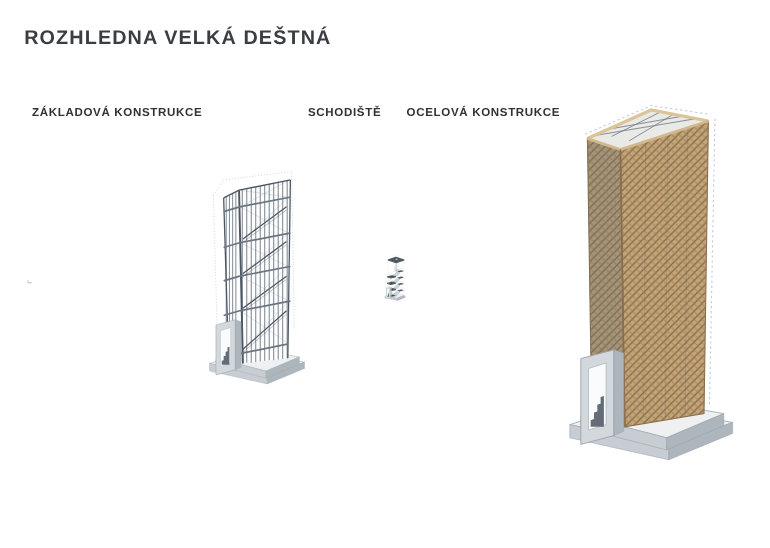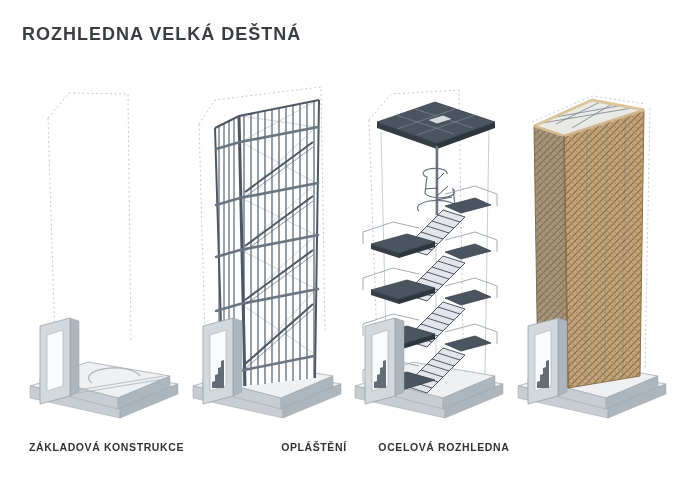--- a/index.html
+++ b/index.html
@@ -10,21 +10,21 @@
     --outline-dash:#c4cacf; --railing:#99a3ad; --tread-bg:#e2e6ea;
   }
   *{box-sizing:border-box;margin:0;padding:0}
   html,body{width:700px;height:498px;overflow:hidden}
   body{background:var(--background);font-family:"Liberation Sans",sans-serif;}
   .page{position:relative;width:700px;height:498px;background:var(--background);}
   h1.title{position:absolute;left:22px;top:24px;font-size:18px;font-weight:bold;
     letter-spacing:1px;color:var(--title-text);white-space:nowrap;}
   .stages{position:absolute;left:0;top:80px;width:700px;display:flex;justify-content:space-between;
     padding:0 28px 0 24px;}
-  figure.stage{width:160px;display:flex;flex-direction:column;align-items:flex-end;}
+  figure.stage{width:160px;display:flex;flex-direction:row;align-items:flex-start;}
   figure.stage svg{display:block;width:160px;height:345px;}
   figcaption{margin-top:16px;font-size:10.5px;font-weight:bold;letter-spacing:.6px;
     color:var(--label-text);text-align:center;white-space:nowrap;}
   .dash{fill:none;stroke:var(--outline-dash);stroke-width:1;stroke-dasharray:2 2.6;}
   .ctop{fill:var(--concrete-top);stroke:var(--concrete-stroke);stroke-width:.7;}
   .cleft{fill:var(--concrete-left);stroke:var(--concrete-stroke);stroke-width:.5;}
   .cright{fill:var(--concrete-right);stroke:var(--concrete-stroke);stroke-width:.5;}
   .pface{fill:var(--portal-face);stroke:var(--concrete-stroke);stroke-width:.8;}
   .phole{fill:var(--opening);stroke:#a5adb4;stroke-width:.6;}
   .steel{stroke:var(--steel);}
@@ -97,21 +97,21 @@
           <path class="steeld" stroke-width="2" fill="none" d="M58,112 L126,62 M58,166 L126,116 M58,220 L126,170 M58,284 L126,224"></path>
           <path class="steeld" stroke-width="1" opacity=".6" fill="none" d="M58,117 L126,67 M58,171 L126,121 M58,225 L126,175 M58,289 L126,229"></path>
         </g>
         <g>
           <polygon class="cright" points="46,238 55,241 55,312 46,316"></polygon>
           <polygon class="pface" points="16,246 46,238 46,316 16,324"></polygon>
           <polygon class="phole" points="23,255 39,250 39,306 23,311"></polygon>
           <polygon class="stairsil" points="25,308 25,302 28,301 28,295 31,294 31,288 34,287 34,281 37,280 37,308"></polygon>
         </g>
       </svg>
-      <figcaption>OPLÁŠTĚNÍ</figcaption>
+      <figcaption>SCHODIŠTĚ</figcaption>
     </figure>
 
     <figure class="stage">
       <svg viewBox="0 0 160 345" aria-hidden="true">
         <g>
           <path class="dash" d="M20,40 L42,14 L110,10 L114,260"></path>
           <path class="dash" d="M20,40 L28,262"></path>
         </g>
         <path stroke="#b8c0c7" stroke-width="1" opacity=".8" fill="none" d="M32,52 L38,300 M87,64 L87,300 M140,46 L136,294"></path>
         <g>
@@ -172,21 +172,21 @@
           <polygon class="plat" points="22,302 58,292 86,300 50,311"></polygon>
           <path class="rail" d="M14,302 L14,290 L44,280 L70,286"></path>
         </g>
         <g>
           <polygon class="cright" points="46,238 55,241 55,312 46,316"></polygon>
           <polygon class="pface" points="16,246 46,238 46,316 16,324"></polygon>
           <polygon class="phole" points="23,255 39,250 39,306 23,311"></polygon>
           <polygon class="stairsil" points="25,308 25,302 28,301 28,295 31,294 31,288 34,287 34,281 37,280 37,308"></polygon>
         </g>
       </svg>
-      <figcaption>OCELOVÁ ROZHLEDNA</figcaption>
+      <figcaption>OCELOVÁ KONSTRUKCE</figcaption>
     </figure>
 
     <figure class="stage">
       <svg viewBox="0 0 160 345" aria-hidden="true">
         <defs>
           <pattern id="wlat" width="7" height="7" patternUnits="userSpaceOnUse">
             <rect width="7" height="7" fill="#c3a57d"></rect>
             <path d="M0,7 L7,0" stroke="#87683f" stroke-width="1.1"></path>
             <path d="M0,0 L7,7" stroke="#a68757" stroke-width="0.9"></path>
           </pattern>

